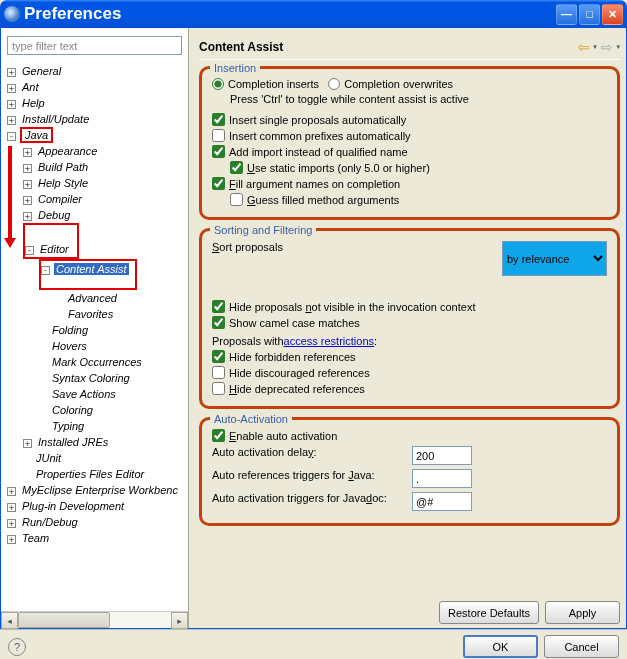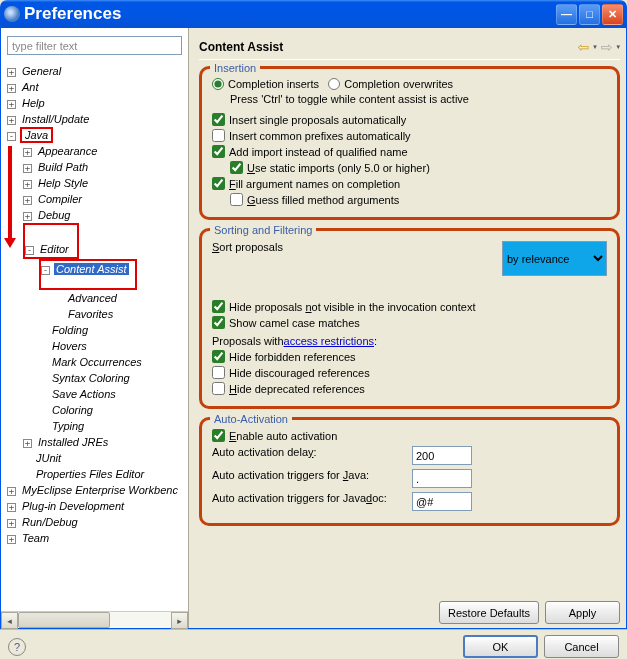--- a/index.html
+++ b/index.html
@@ -236,21 +236,21 @@
         <div class="group-title">Auto-Activation</div>
         <div class="row">
             <input type="checkbox" class="chk" checked="" style="">
             <label><span class="u">E</span><span>nable auto activation</span></label>
           </div>
         <div class="form-row">
           <label><span>Auto activation dela</span><span class="u">y</span><span>:</span></label>
           <input class="form-input" value="200" style="">
         </div>
         <div class="form-row">
-          <label><span>Auto activation triggers for </span><span class="u">J</span><span>ava:</span></label>
+          <label><span>Auto references triggers for </span><span class="u">J</span><span>ava:</span></label>
           <input class="form-input" value="." style="">
         </div>
         <div class="form-row">
           <label><span>Auto activation triggers for Java</span><span class="u">d</span><span>oc:</span></label>
           <input class="form-input" value="@#" style="">
         </div>
       </div>
     </div>
 
     <div class="btn-row">

